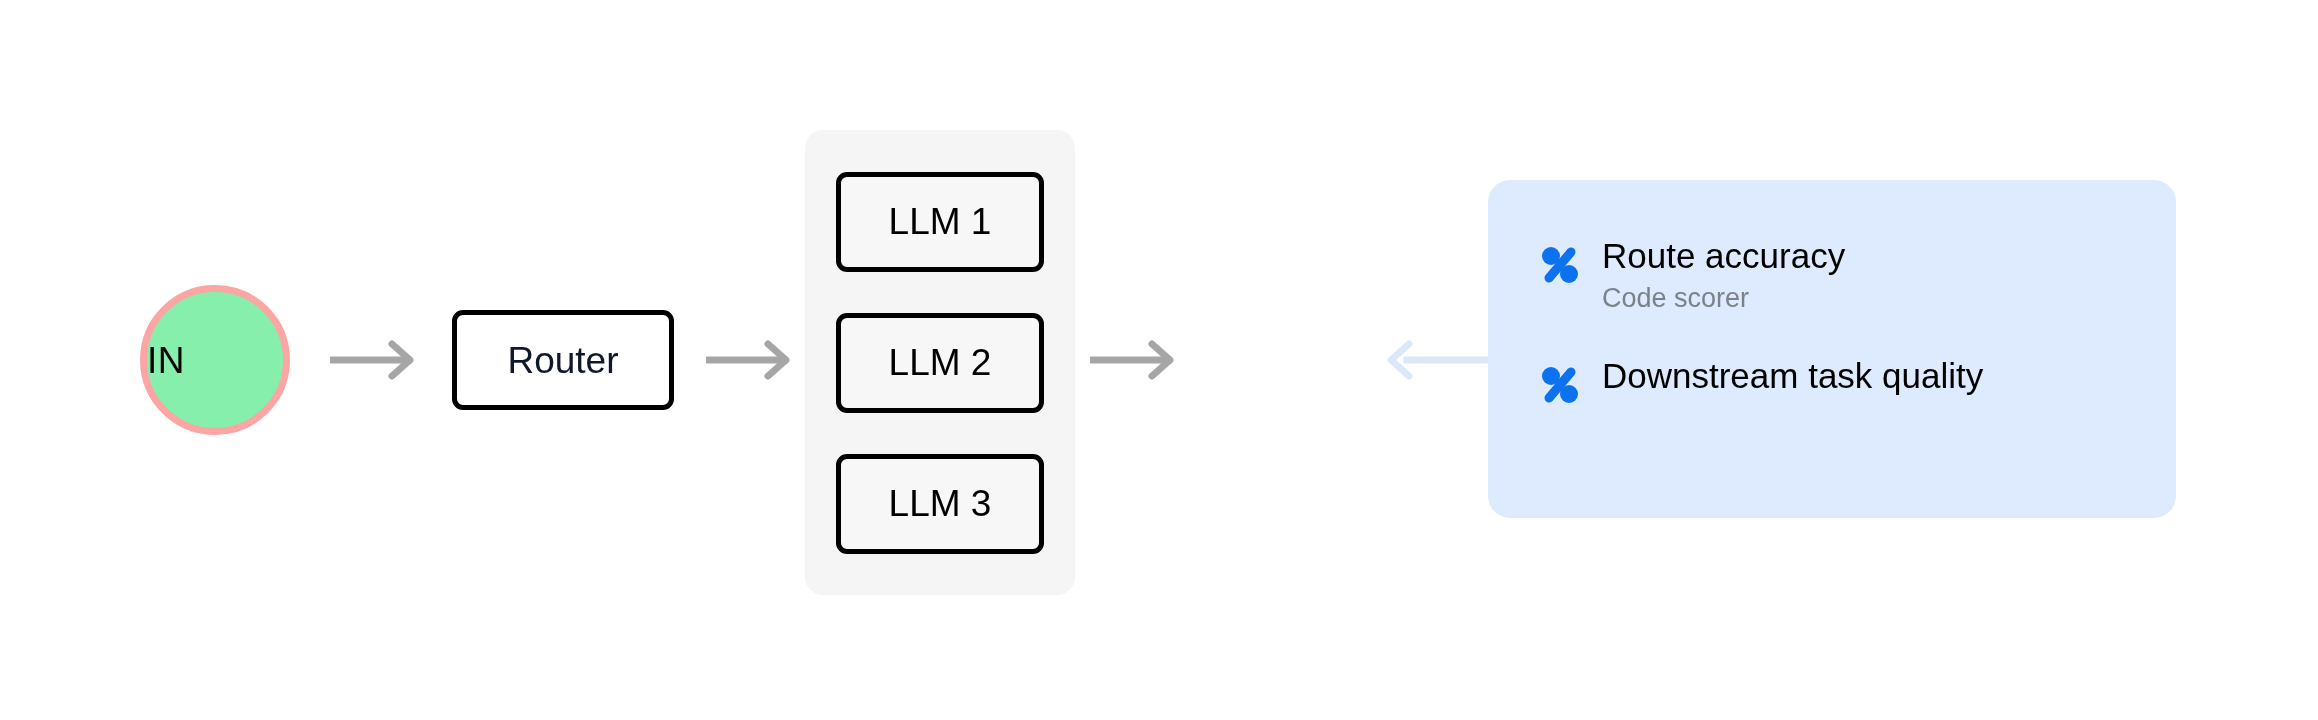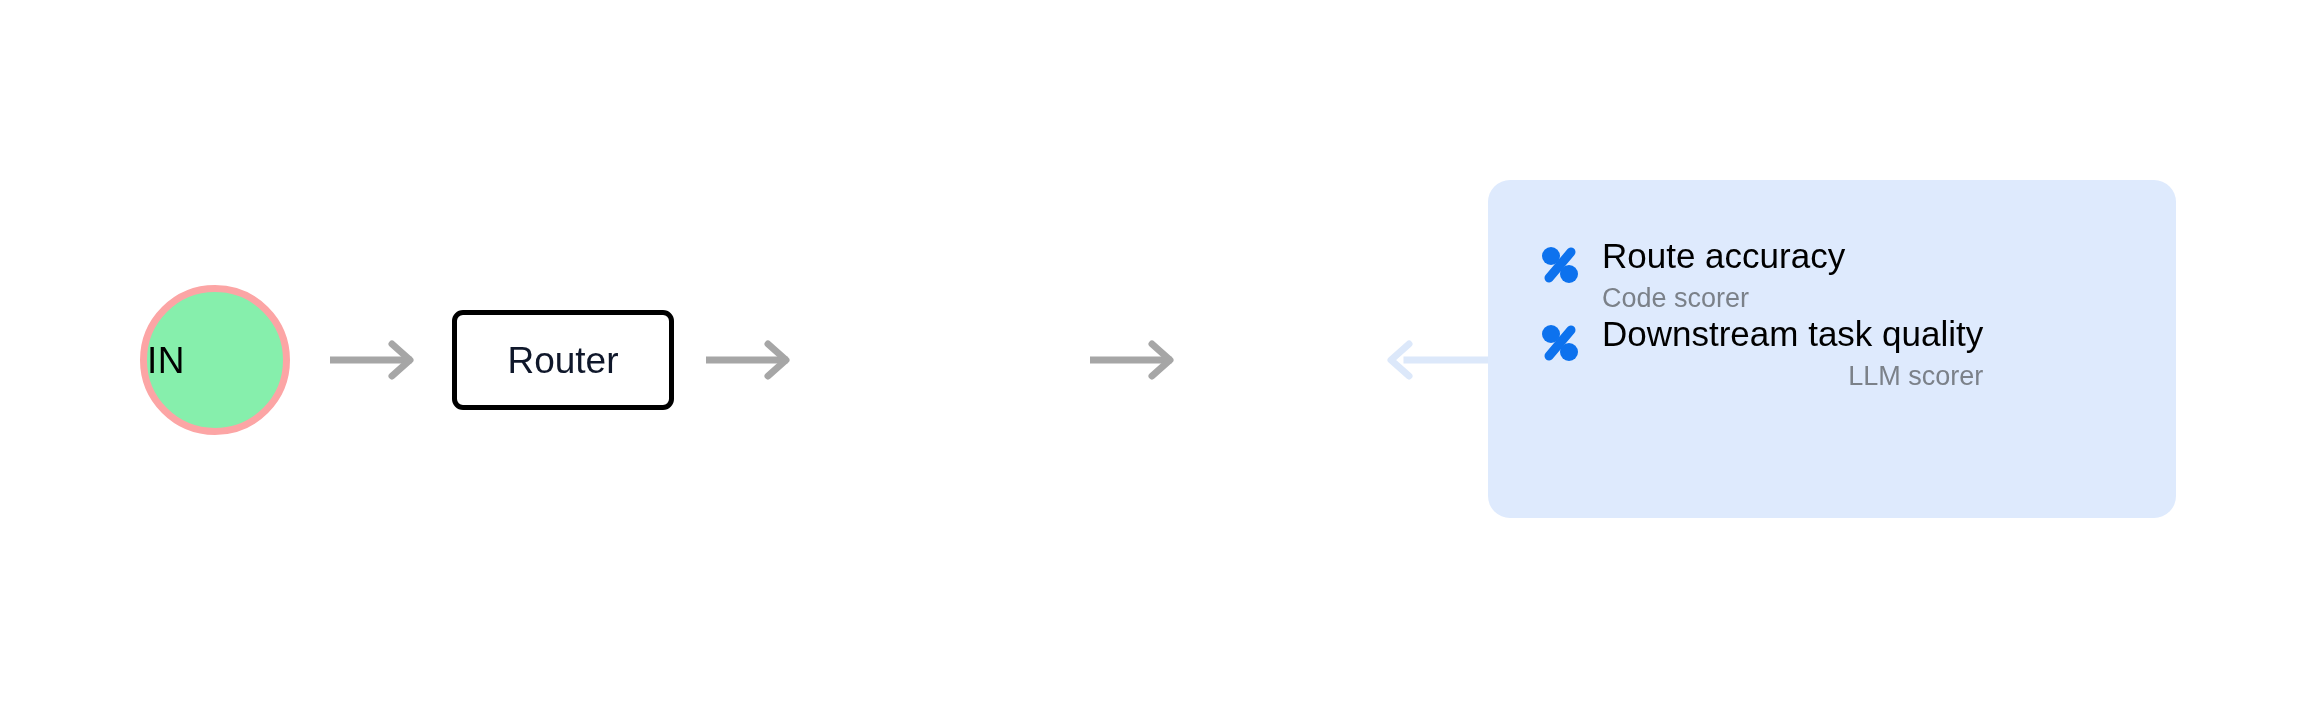--- a/index.html
+++ b/index.html
@@ -108,21 +108,21 @@
     border-radius: 22px;
     box-sizing: border-box;
     padding: 56px 0 0 52px;
   }
   .scorer-row {
     display: flex;
     align-items: flex-start;
     gap: 22px;
   }
   .scorer-row + .scorer-row {
-    text-align: right;
+    margin-top: 42px;
   }
   .scorer-icon {
     flex: 0 0 auto;
     width: 40px;
     height: 40px;
     margin-top: 9px;
   }
   .scorer-text {
     display: flex;
     flex-direction: column;
@@ -161,20 +161,31 @@
     <span>Router</span>
   </div>
 
   <div class="arrow" style="left:706px; top:340px;">
     <svg width="90" height="40" viewBox="0 0 90 40" fill="none">
       <path d="M2 20 H78" stroke="#a6a6a6" stroke-width="7" stroke-linecap="square"></path>
       <path d="M62 4 L80 20 L62 36" stroke="#a6a6a6" stroke-width="7" stroke-linecap="round" stroke-linejoin="round" fill="none"></path>
     </svg>
   </div>
 
+  <div class="llm-group">
+    <div class="llm-box">
+      <span>LLM 1</span>
+    </div>
+    <div class="llm-box">
+      <span>LLM 2</span>
+    </div>
+    <div class="llm-box">
+      <span>LLM 3</span>
+    </div>
+  </div>
 
   <div class="arrow" style="left:1090px; top:340px;">
     <svg width="90" height="40" viewBox="0 0 90 40" fill="none">
       <path d="M2 20 H78" stroke="#a6a6a6" stroke-width="7" stroke-linecap="square"></path>
       <path d="M62 4 L80 20 L62 36" stroke="#a6a6a6" stroke-width="7" stroke-linecap="round" stroke-linejoin="round" fill="none"></path>
     </svg>
   </div>
 
 
   <div class="arrow" style="left:1385px; top:340px;">
@@ -203,19 +214,18 @@
     <div class="scorer-row">
       <span class="scorer-icon">
         <svg width="40" height="40" viewBox="0 0 40 40" fill="none">
           <circle cx="11" cy="11" r="9" fill="#0d72ee"></circle>
           <circle cx="29" cy="29" r="9" fill="#0d72ee"></circle>
           <path d="M31 7 L9 33" stroke="#0d72ee" stroke-width="9" stroke-linecap="round"></path>
         </svg>
       </span>
       <span class="scorer-text">
         <span class="scorer-title">Downstream task quality</span>
-        <span class="scorer-sub">LLM scorer</span>
       </span>
     </div>
 
   </div>
 
 </div>
 
 </body></html>

